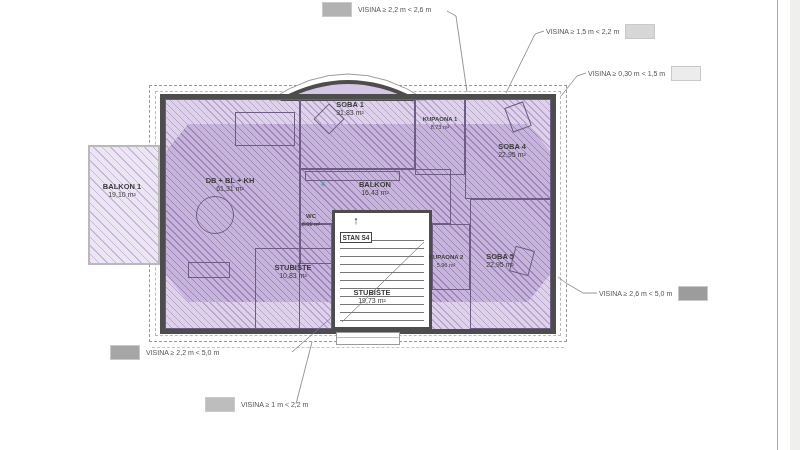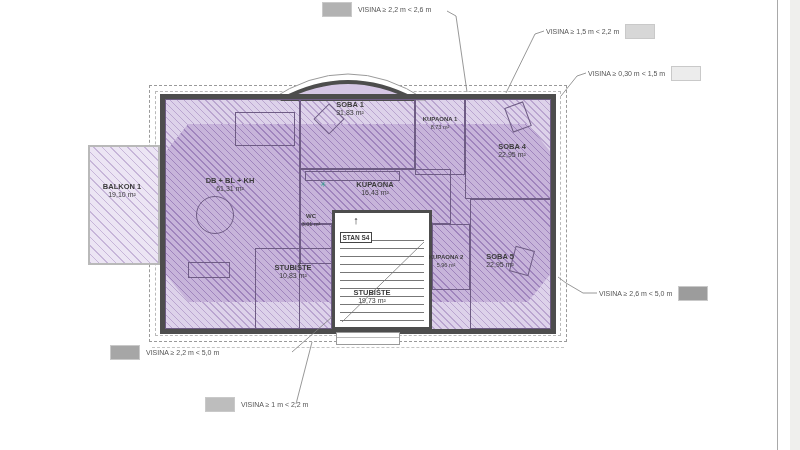--- a/index.html
+++ b/index.html
@@ -144,21 +144,21 @@
   </div>
   <div class="rlabel" style="left:512px;top:142px">
     <span class="rname">SOBA 4</span>
     <span class="rarea">22,95 m²</span>
   </div>
   <div class="rlabel" style="left:230px;top:176px">
     <span class="rname">DB + BL + KH</span>
     <span class="rarea">61,31 m²</span>
   </div>
   <div class="rlabel" style="left:375px;top:180px">
-    <span class="rname">KUPAONA</span>
+    <span class="rname">BALKON</span>
     <span class="rarea">16,43 m²</span>
   </div>
   <div class="rlabel small" style="left:311px;top:213px">
     <span class="rname">WC</span>
     <span class="rarea">3,01 m²</span>
   </div>
   <div class="rlabel" style="left:293px;top:263px">
     <span class="rname">STUBIŠTE</span>
     <span class="rarea">10,83 m²</span>
   </div>

